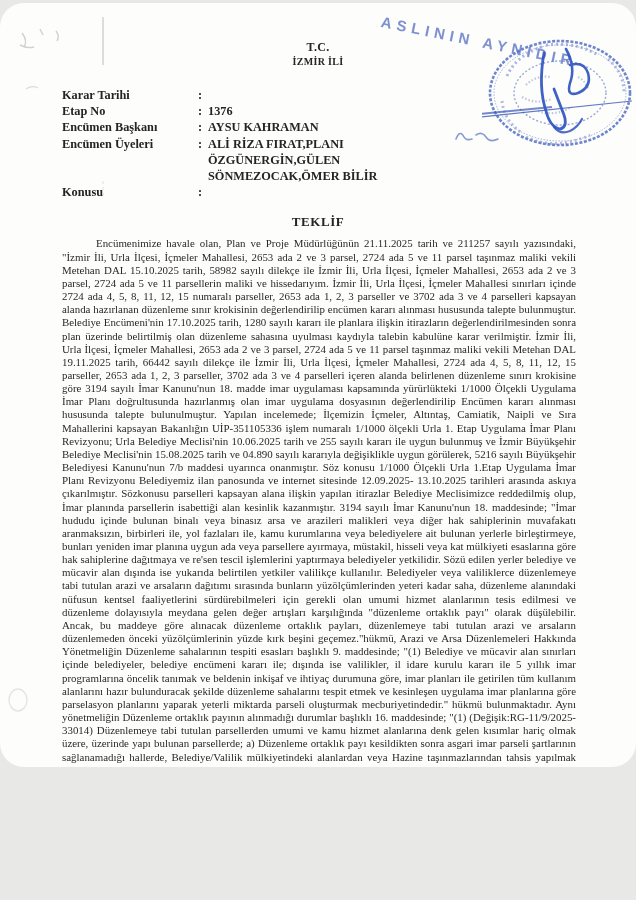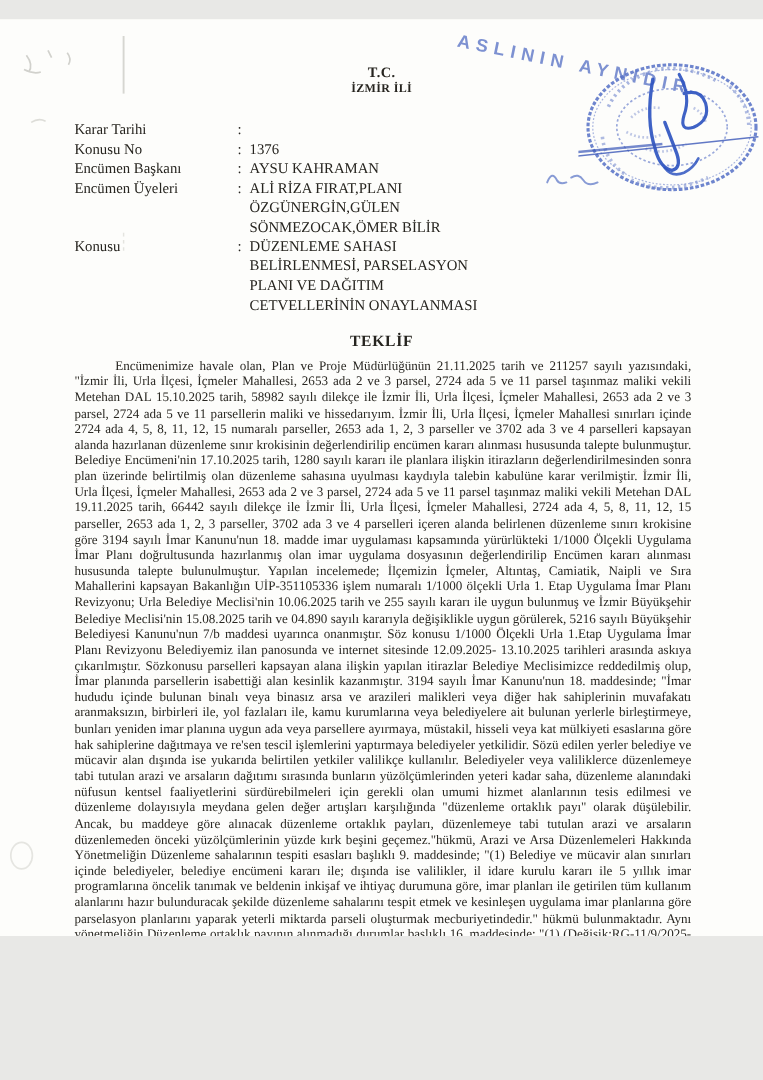--- a/index.html
+++ b/index.html
@@ -1,41 +1,42 @@
 <!DOCTYPE html>
 <html><head>
 <meta charset="utf-8">
 <style>
   html,body{margin:0;padding:0;}
   body{background:#e8e8e6;}
   .page{
     position:relative;
     width:636px;height:764px;
-    margin:16px auto;
+    margin:3px auto;
     background:#fdfdfb;
     overflow:hidden;
     font-family:"Liberation Serif", serif;
     color:#26241f;
+    border-radius:24px;
   }
   
   .doc-header{ padding-top:37px; text-align:center; }
   .doc-republic{ font-size:12px; font-weight:bold; letter-spacing:.3px; }
   .doc-province{ font-size:10px; font-weight:bold; margin-top:1px; letter-spacing:.3px; }
   .doc-title{
     display:inline-block;
     margin-top:9px;
     font-size:13px; font-weight:bold; letter-spacing:.4px;
     text-decoration:underline;
   }
   
   .meta{ margin:20px 0 0 62px; width:360px; }
   .meta-row{
     display:grid;
     grid-template-columns:136px 10px 1fr;
-    font-size:12.3px; font-weight:normal;
+    font-size:12.3px; font-weight:bold;
     line-height:16.2px;
   }
   .meta-row.konusu{ margin-top:0; }
   .meta-label{ white-space:nowrap; }
   .meta-colon{ text-align:left; }
   .meta-value{ white-space:pre-line; }
   
   .section-title{
     margin:14px 0 0 0;
     text-align:center;
@@ -83,42 +84,38 @@
     <div class="doc-republic">T.C.</div>
     <div class="doc-province">İZMİR İLİ</div>
   </div>
 
   <div class="meta">
     <div class="meta-row">
       <span class="meta-label">Karar Tarihi</span>
       <span class="meta-colon">:</span>
     </div>
     <div class="meta-row">
-      <span class="meta-label">Konusu No</span>
+      <span class="meta-label">Etap No</span>
       <span class="meta-colon">:</span>
       <span class="meta-value">1376</span>
     </div>
     <div class="meta-row">
       <span class="meta-label">Encümen Başkanı</span>
       <span class="meta-colon">:</span>
       <span class="meta-value">AYSU KAHRAMAN</span>
     </div>
     <div class="meta-row">
       <span class="meta-label">Encümen Üyeleri</span>
       <span class="meta-colon">:</span>
       <span class="meta-value">ALİ RİZA FIRAT,PLANI ÖZGÜNERGİN,GÜLEN
 SÖNMEZOCAK,ÖMER BİLİR</span>
     </div>
     <div class="meta-row konusu">
       <span class="meta-label">Konusu</span>
       <span class="meta-colon">:</span>
-      <span class="meta-value">DÜZENLEME SAHASI
-BELİRLENMESİ, PARSELASYON
-PLANI VE DAĞITIM
-CETVELLERİNİN ONAYLANMASI</span>
     </div>
   </div>
 
   <div class="section-title">TEKLİF</div>
 
   <p class="body-text">Encümenimize havale olan, Plan ve Proje Müdürlüğünün 21.11.2025 tarih ve 211257 sayılı yazısındaki, "İzmir İli, Urla İlçesi, İçmeler Mahallesi, 2653 ada 2 ve 3 parsel, 2724 ada 5 ve 11 parsel taşınmaz maliki vekili Metehan DAL 15.10.2025 tarih, 58982 sayılı dilekçe ile İzmir İli, Urla İlçesi, İçmeler Mahallesi, 2653 ada 2 ve 3 parsel, 2724 ada 5 ve 11 parsellerin maliki ve hissedarıyım. İzmir İli, Urla İlçesi, İçmeler Mahallesi sınırları içinde 2724 ada 4, 5, 8, 11, 12, 15 numaralı parseller, 2653 ada 1, 2, 3 parseller ve 3702 ada 3 ve 4 parselleri kapsayan alanda hazırlanan düzenleme sınır krokisinin değerlendirilip encümen kararı alınması hususunda talepte bulunmuştur. Belediye Encümeni'nin 17.10.2025 tarih, 1280 sayılı kararı ile planlara ilişkin itirazların değerlendirilmesinden sonra plan üzerinde belirtilmiş olan düzenleme sahasına uyulması kaydıyla talebin kabulüne karar verilmiştir. İzmir İli, Urla İlçesi, İçmeler Mahallesi, 2653 ada 2 ve 3 parsel, 2724 ada 5 ve 11 parsel taşınmaz maliki vekili Metehan DAL 19.11.2025 tarih, 66442 sayılı dilekçe ile İzmir İli, Urla İlçesi, İçmeler Mahallesi, 2724 ada 4, 5, 8, 11, 12, 15 parseller, 2653 ada 1, 2, 3 parseller, 3702 ada 3 ve 4 parselleri içeren alanda belirlenen düzenleme sınırı krokisine göre 3194 sayılı İmar Kanunu'nun 18. madde imar uygulaması kapsamında yürürlükteki 1/1000 Ölçekli Uygulama İmar Planı doğrultusunda hazırlanmış olan imar uygulama dosyasının değerlendirilip Encümen kararı alınması hususunda talepte bulunulmuştur. Yapılan incelemede; İlçemizin İçmeler, Altıntaş, Camiatik, Naipli ve Sıra Mahallerini kapsayan Bakanlığın UİP-351105336 işlem numaralı 1/1000 ölçekli Urla 1. Etap Uygulama İmar Planı Revizyonu; Urla Belediye Meclisi'nin 10.06.2025 tarih ve 255 sayılı kararı ile uygun bulunmuş ve İzmir Büyükşehir Belediye Meclisi'nin 15.08.2025 tarih ve 04.890 sayılı kararıyla değişiklikle uygun görülerek, 5216 sayılı Büyükşehir Belediyesi Kanunu'nun 7/b maddesi uyarınca onanmıştır. Söz konusu 1/1000 Ölçekli Urla 1.Etap Uygulama İmar Planı Revizyonu Belediyemiz ilan panosunda ve internet sitesinde 12.09.2025- 13.10.2025 tarihleri arasında askıya çıkarılmıştır. Sözkonusu parselleri kapsayan alana ilişkin yapılan itirazlar Belediye Meclisimizce reddedilmiş olup, İmar planında parsellerin isabettiği alan kesinlik kazanmıştır. 3194 sayılı İmar Kanunu'nun 18. maddesinde; "İmar hududu içinde bulunan binalı veya binasız arsa ve arazileri malikleri veya diğer hak sahiplerinin muvafakatı aranmaksızın, birbirleri ile, yol fazlaları ile, kamu kurumlarına veya belediyelere ait bulunan yerlerle birleştirmeye, bunları yeniden imar planına uygun ada veya parsellere ayırmaya, müstakil, hisseli veya kat mülkiyeti esaslarına göre hak sahiplerine dağıtmaya ve re'sen tescil işlemlerini yaptırmaya belediyeler yetkilidir. Sözü edilen yerler belediye ve mücavir alan dışında ise yukarıda belirtilen yetkiler valilikçe kullanılır. Belediyeler veya valiliklerce düzenlemeye tabi tutulan arazi ve arsaların dağıtımı sırasında bunların yüzölçümlerinden yeteri kadar saha, düzenleme alanındaki nüfusun kentsel faaliyetlerini sürdürebilmeleri için gerekli olan umumi hizmet alanlarının tesis edilmesi ve düzenleme dolayısıyla meydana gelen değer artışları karşılığında "düzenleme ortaklık payı" olarak düşülebilir. Ancak, bu maddeye göre alınacak düzenleme ortaklık payları, düzenlemeye tabi tutulan arazi ve arsaların düzenlemeden önceki yüzölçümlerinin yüzde kırk beşini geçemez."hükmü, Arazi ve Arsa Düzenlemeleri Hakkında Yönetmeliğin Düzenleme sahalarının tespiti esasları başlıklı 9. maddesinde; "(1) Belediye ve mücavir alan sınırları içinde belediyeler, belediye encümeni kararı ile; dışında ise valilikler, il idare kurulu kararı ile 5 yıllık imar programlarına öncelik tanımak ve beldenin inkişaf ve ihtiyaç durumuna göre, imar planları ile getirilen tüm kullanım alanlarını hazır bulunduracak şekilde düzenleme sahalarını tespit etmek ve kesinleşen uygulama imar planlarına göre parselasyon planlarını yaparak yeterli miktarda parseli oluşturmak mecburiyetindedir." hükmü bulunmaktadır. Aynı yönetmeliğin Düzenleme ortaklık payının alınmadığı durumlar başlıklı 16. maddesinde; "(1) (Değişik:RG-11/9/2025-33014) Düzenlemeye tabi tutulan parsellerden umumi ve kamu hizmet alanlarına denk gelen kısımlar hariç olmak üzere, üzerinde yapı bulunan parsellerde; a) Düzenleme ortaklık payı kesildikten sonra asgari imar parseli şartlarının sağlanamadığı hallerde, Belediye/Valilik mülkiyetindeki alanlardan veya Hazine taşınmazlarından tahsis yapılmak suretiyle hisselendirilerek parselasyon planı yapılır. b)</p>
 
   <div class="stamp-wrap">
     <div class="stamp-text">ASLININ AYNIDIR</div>
 

